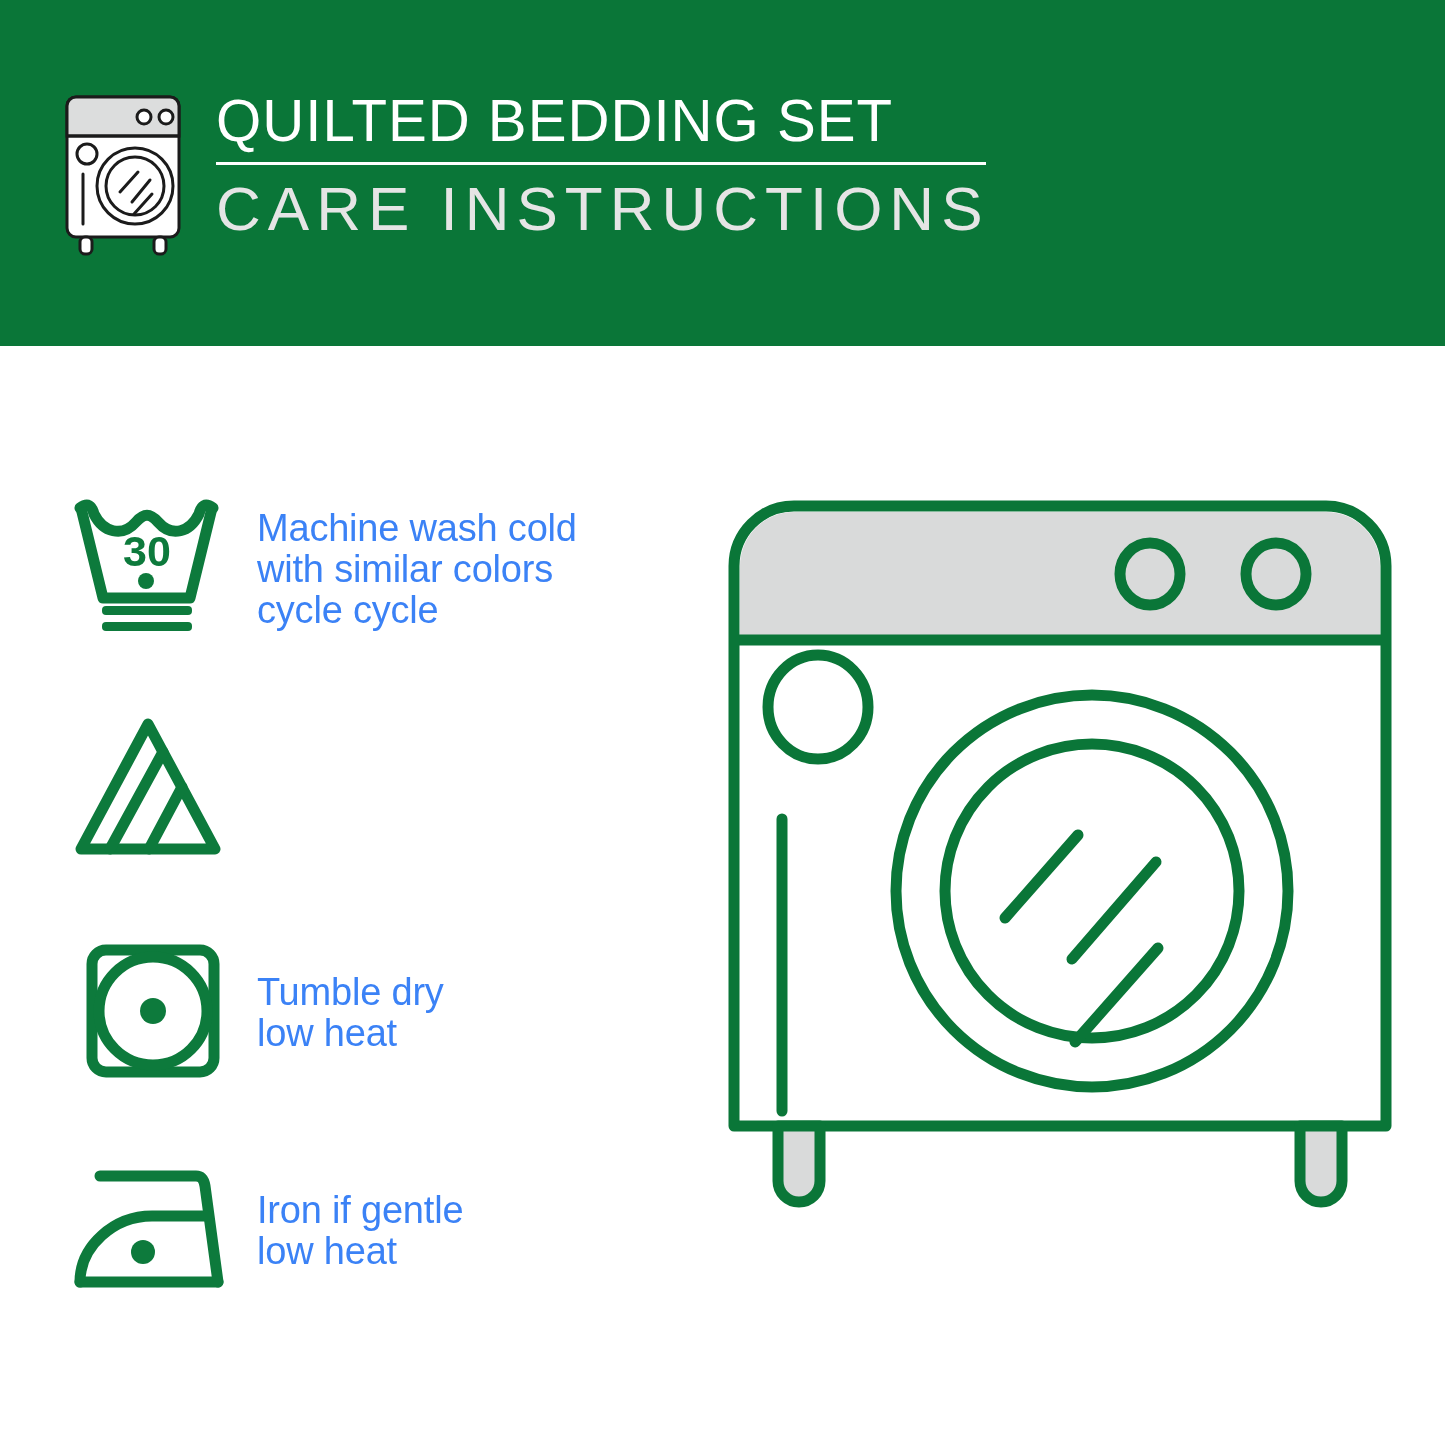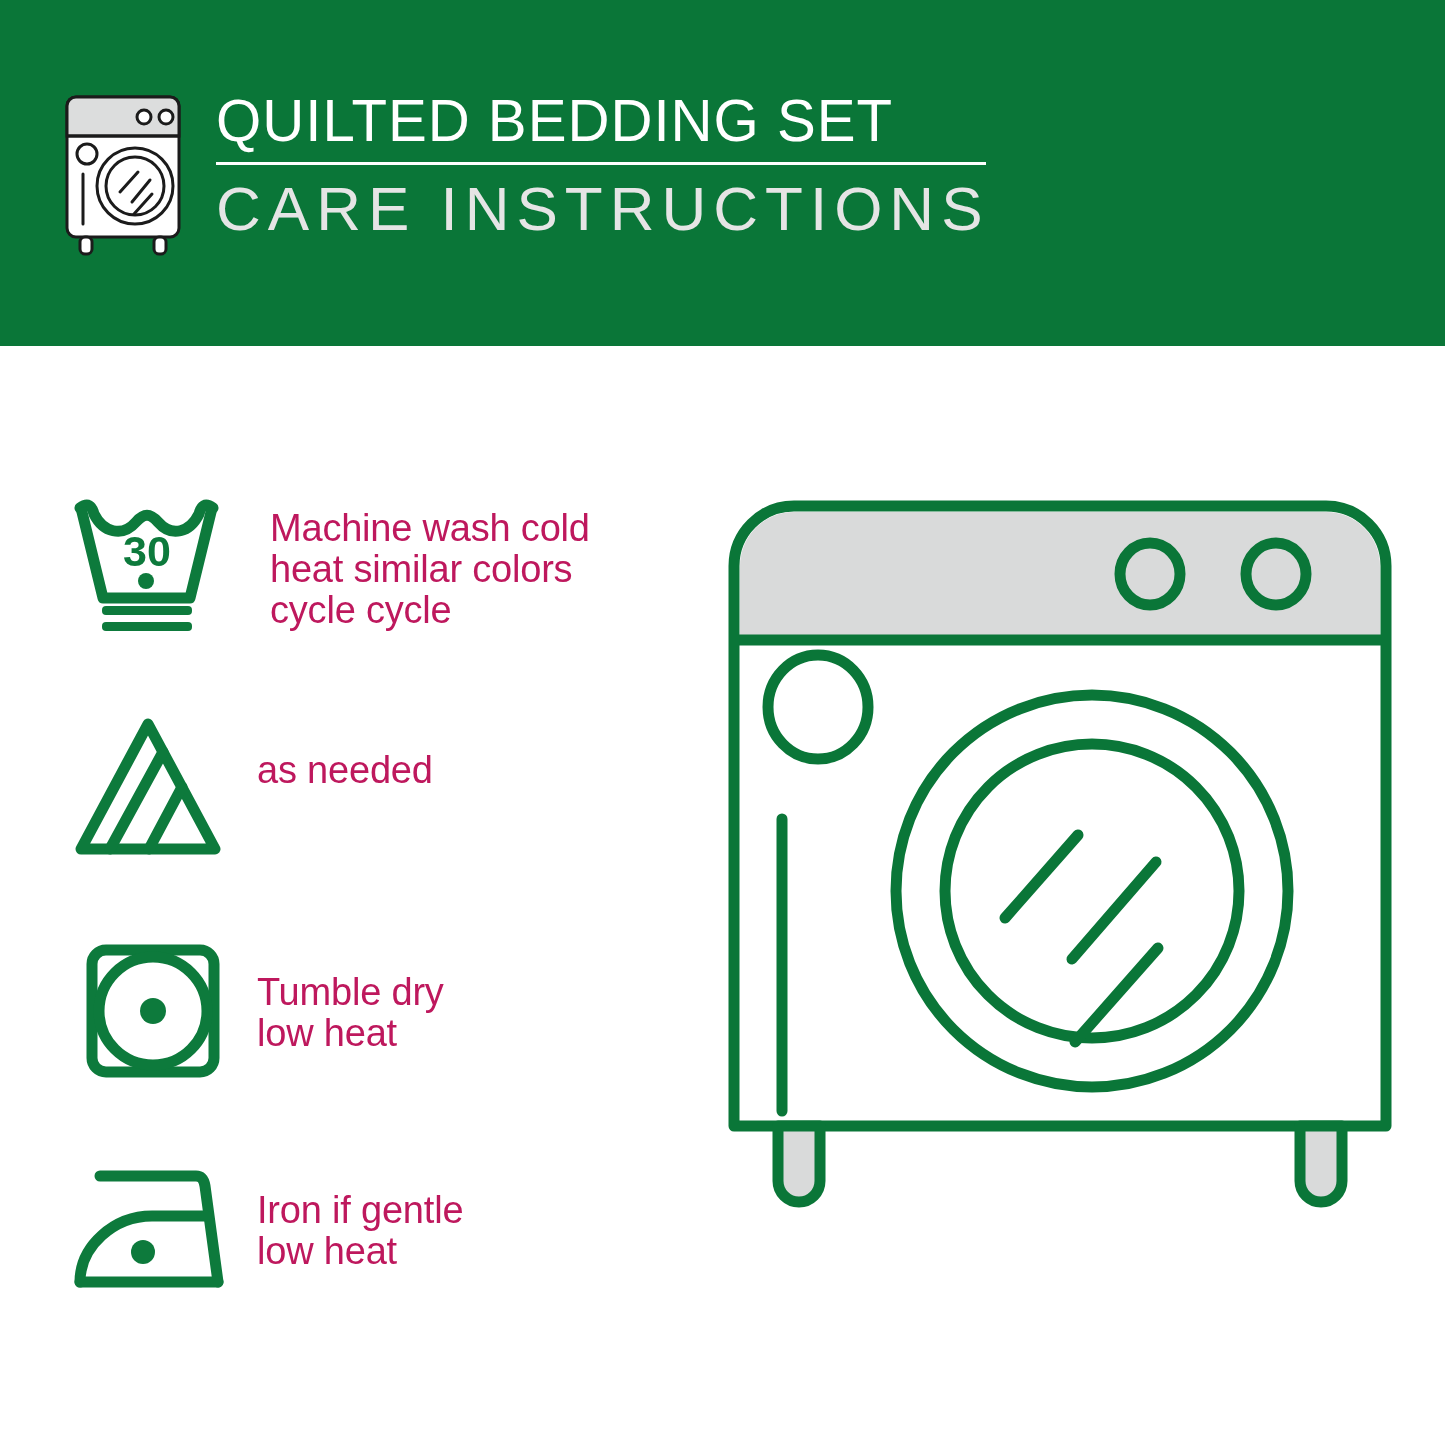--- a/index.html
+++ b/index.html
@@ -88,33 +88,33 @@
     align-items: flex-start;
     width: 620px;
   }
   .care-symbol {
     width: 165px;
     height: 150px;
     flex: 0 0 auto;
   }
   .care-text {
     margin-left: 22px;
-    color: #be185d;
+    color: #3b82f6;
     font-size: 38px;
     line-height: 41px;
     font-weight: 400;
     font-family: "Liberation Sans", sans-serif;
     letter-spacing: -0.2px;
   }
   .care-text .l {
     display: block;
     white-space: nowrap;
   }
 
-  #row-0 { top: 148px; gap: 13px; }
+  #row-0 { top: 148px; }
   #row-1 { top: 368px; }
   #row-2 { top: 590px; }
   #row-3 { top: 808px; }
 
   #row-0 .care-text { margin-top: 14px; }
   #row-1 .care-text { margin-top: 36px; }
   #row-2 .care-text { margin-top: 36px; }
   #row-3 .care-text { margin-top: 36px; }
 
   
@@ -177,33 +177,32 @@
 
         <text x="77" y="72" font-family="'Liberation Sans', sans-serif" font-size="43" font-weight="700" fill="#0d7a3c" text-anchor="middle">30</text>
 
         <circle cx="76" cy="87" r="8" fill="#0d7a3c"></circle>
 
         <rect x="32" y="112" width="90" height="9" rx="4" fill="#0d7a3c"></rect>
         <rect x="32" y="128" width="90" height="9" rx="4" fill="#0d7a3c"></rect>
       </svg>
       <div class="care-text">
         <span class="l">Machine wash cold</span>
-        <span class="l">heat similar colors</span>
+        <span class="l">with similar colors</span>
         <span class="l">cycle cycle</span>
       </div>
     </div>
 
     <div class="care-row" id="row-1">
       <svg class="care-symbol" viewBox="0 0 165 150">
         <path d="M78 10 L 145 135 L 11 135 Z" fill="none" stroke="#0d7a3c" stroke-width="11" stroke-linejoin="round"></path>
         <line x1="93" y1="38" x2="40" y2="135" stroke="#0d7a3c" stroke-width="11" stroke-linecap="round"></line>
         <line x1="112" y1="73" x2="79" y2="135" stroke="#0d7a3c" stroke-width="11" stroke-linecap="round"></line>
       </svg>
       <div class="care-text">
-        <span class="l">as needed</span>
       </div>
     </div>
 
     <div class="care-row" id="row-2">
       <svg class="care-symbol" viewBox="0 0 165 150">
         <rect x="22" y="14" width="122" height="122" rx="14" ry="14" fill="none" stroke="#0d7a3c" stroke-width="11"></rect>
         <circle cx="83" cy="75" r="54" fill="none" stroke="#0d7a3c" stroke-width="11"></circle>
         <circle cx="83" cy="75" r="13" fill="#0d7a3c"></circle>
       </svg>
       <div class="care-text">

